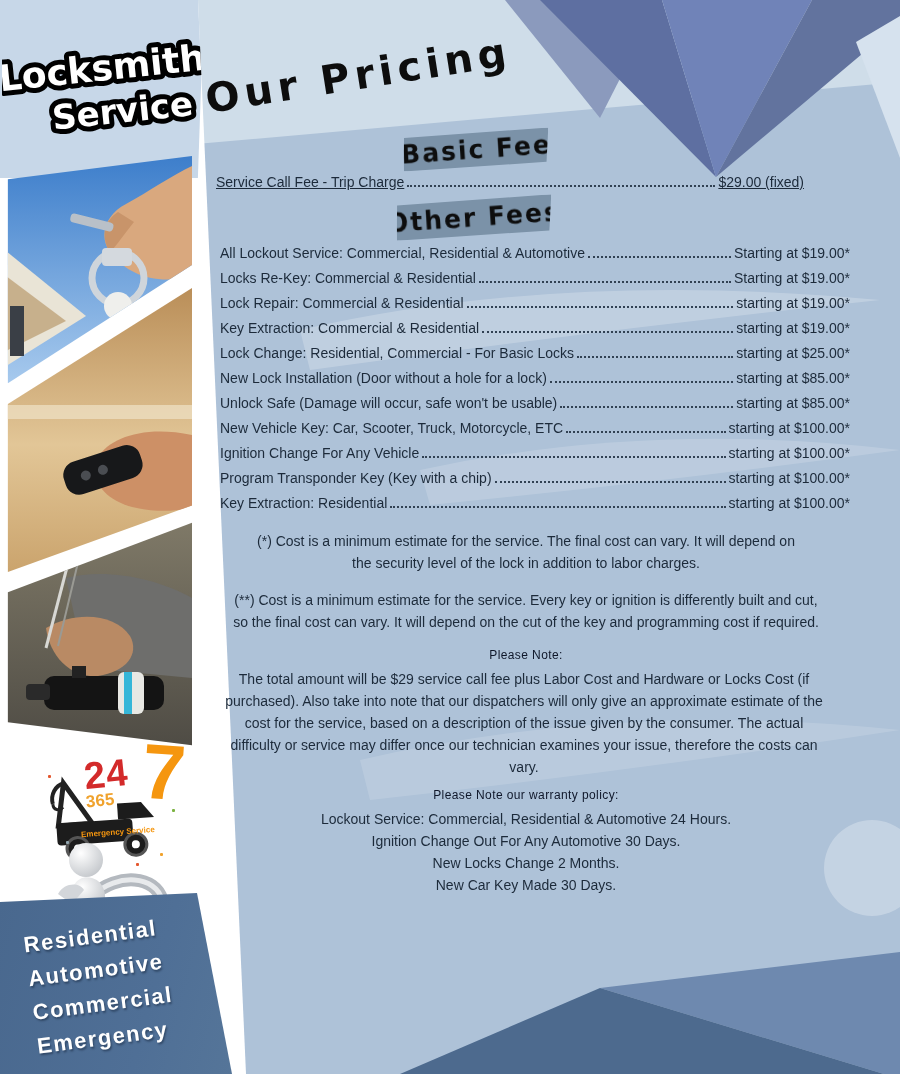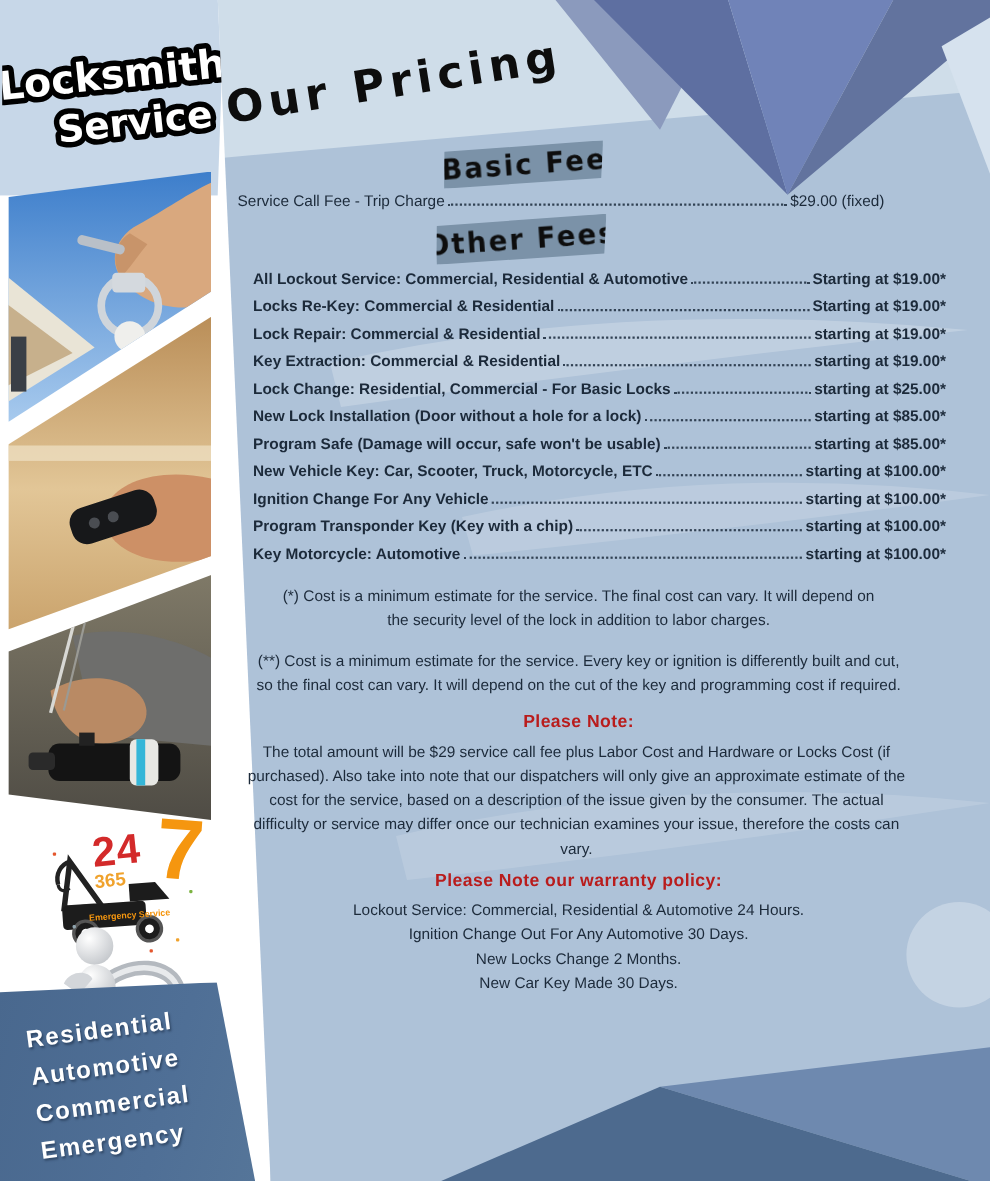--- a/index.html
+++ b/index.html
@@ -66,26 +66,26 @@
   .banner span{
     font-family:"DejaVu Sans",sans-serif;font-size:25px;font-weight:700;color:#0d0d0d;
     letter-spacing:2px;transform:rotate(-2deg) scaleY(1.04);white-space:nowrap;
   }
   .banner-basic{left:193px;top:130px;width:146px;height:39px;transform:rotate(-2deg);}
   .banner-other{left:186px;top:197px;width:156px;height:41px;transform:rotate(-2deg);}
   .fee-row{display:flex;align-items:baseline;color:#1c2a3a;font-size:14px;}
   .fee-row .lbl{white-space:nowrap;}
   .fee-row .dots{flex:1;border-bottom:2px dotted #31415333;border-bottom:2px dotted #314153;margin:0 3px 4px 3px;min-width:12px;}
   .fee-row .prc{white-space:nowrap;text-align:right;}
-  .basic-row{position:absolute;left:6px;top:174px;width:588px;}
-  .fee-list{position:absolute;left:20px;top:245px;width:630px;font-weight:bold;}
+  .basic-row{position:absolute;left:6px;top:174px;width:588px;text-decoration:underline;}
+  .fee-list{position:absolute;left:10px;top:245px;width:630px;}
   .fee-list .fee-row{height:25px;}
   .notes{position:absolute;left:14px;top:530px;width:604px;text-align:center;color:#1c2a3a;font-size:14px;}
   .notes p{margin:0 0 15px 0;line-height:22px;}
-  .red-head{color:#b91c1c;font-weight:700;font-size:16px;letter-spacing:.4px;margin:4px 0 6px 0;}
+  .red-head{color:#0f172a;font-weight:400;font-size:12px;letter-spacing:.4px;margin:4px 0 6px 0;}
   .pn-body{margin:0 0 10px 0 !important;}
   .warranty-list{line-height:22px;}
   .warranty-list div{white-space:nowrap;}
 </style>
 </head>
 <body>
 
 <div class="page">
 
   <svg class="deco-svg" width="900" height="1074" viewBox="0 0 900 1074">
@@ -294,21 +294,21 @@
           <span class="prc">starting at $25.00*</span>
         </div>
 
         <div class="fee-row">
           <span class="lbl">New Lock Installation (Door without a hole for a lock)</span>
           <span class="dots"></span>
           <span class="prc">starting at $85.00*</span>
         </div>
 
         <div class="fee-row">
-          <span class="lbl">Program Safe (Damage will occur, safe won't be usable)</span>
+          <span class="lbl">Unlock Safe (Damage will occur, safe won't be usable)</span>
           <span class="dots"></span>
           <span class="prc">starting at $85.00*</span>
         </div>
 
         <div class="fee-row">
           <span class="lbl">New Vehicle Key: Car, Scooter, Truck, Motorcycle, ETC</span>
           <span class="dots"></span>
           <span class="prc">starting at $100.00*</span>
         </div>
 
@@ -318,21 +318,21 @@
           <span class="prc">starting at $100.00*</span>
         </div>
 
         <div class="fee-row">
           <span class="lbl">Program Transponder Key (Key with a chip)</span>
           <span class="dots"></span>
           <span class="prc">starting at $100.00*</span>
         </div>
 
         <div class="fee-row">
-          <span class="lbl">Key Motorcycle: Automotive</span>
+          <span class="lbl">Key Extraction: Residential</span>
           <span class="dots"></span>
           <span class="prc">starting at $100.00*</span>
         </div>
       </div>
 
     <div class="notes">
       <p style="max-width:560px;margin-left:auto;margin-right:auto;text-align:center;">(*) Cost is a minimum estimate for the service. The final cost can vary. It will depend on the security level of the lock in addition to labor charges.</p>
       <p style="max-width:600px;margin-left:auto;margin-right:auto;margin-top:12px;">(**) Cost is a minimum estimate for the service. Every key or ignition is differently built and cut, so the final cost can vary. It will depend on the cut of the key and programming cost if required.</p>
 
       <div class="red-head">Please Note:</div>

